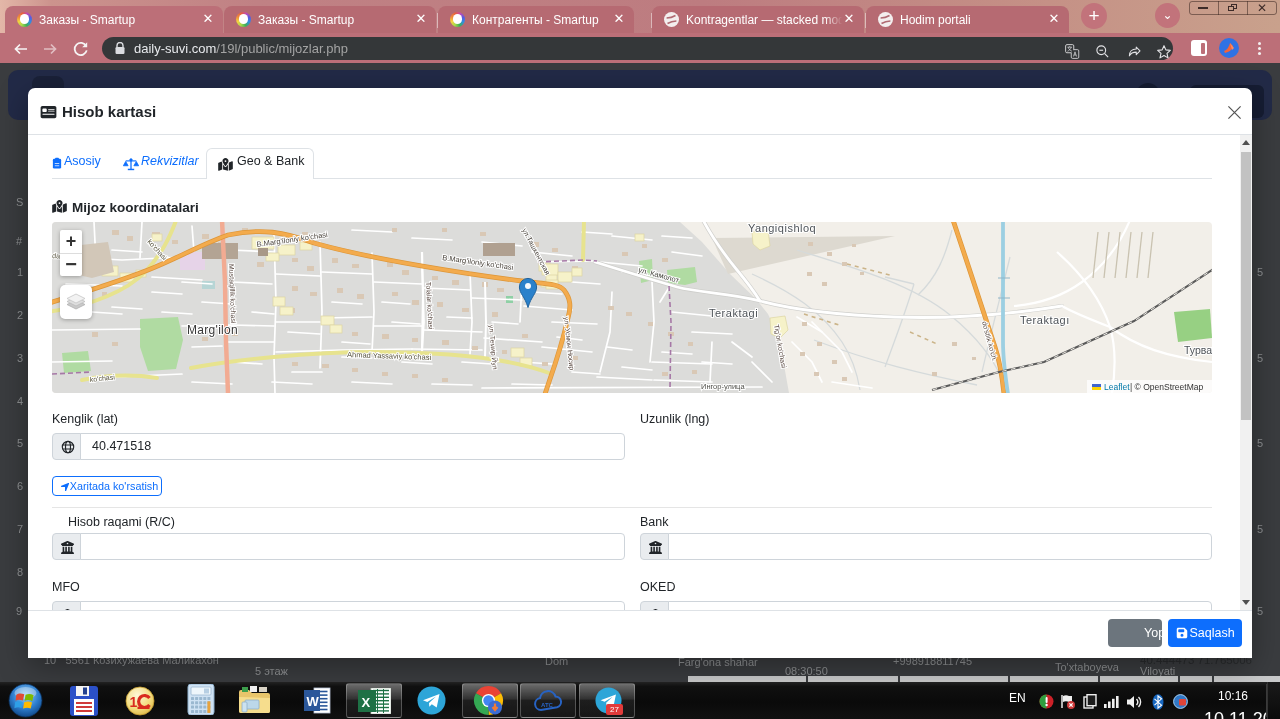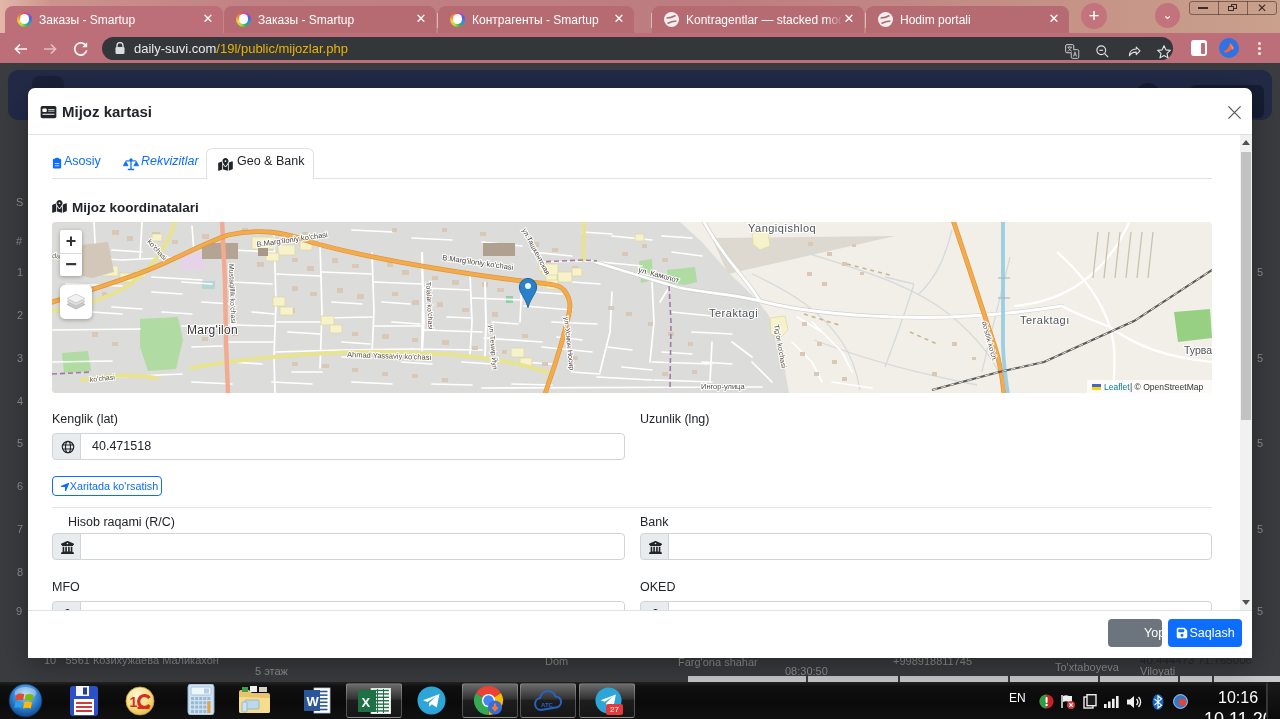--- a/index.html
+++ b/index.html
@@ -104,21 +104,21 @@
     </svg>
   <svg width="17" height="17" viewBox="0 0 17 17" style="position:absolute;left:72px;top:7px;">
       <path d="M14.2 6.2 A6.1 6.1 0 1 0 14.7 10.4" fill="none" stroke="#f6f4f4" stroke-width="1.8"></path>
       <path d="M15.2 2.2 L15.2 7.2 L10.2 7.2 Z" fill="#f6f4f4"></path>
     </svg>
   <div id="omnibox">
     <svg width="10" height="13" style="position:absolute;left:13px;top:5px;" viewBox="0 0 10 13">
         <path d="M2 5V3.5A3 3 0 0 1 8 3.5V5" fill="none" stroke="#dadce0" stroke-width="1.4"></path>
         <rect x="0.5" y="5" width="9" height="7" rx="1.2" fill="#dadce0"></rect>
       </svg>
-    <div style="position:absolute;left:32px;top:4px;font-size:13px;color:#e8eaed;">daily-suvi.com<span style="color:#eab308;">/19l/public/mijozlar.php</span></div>
+    <div style="position:absolute;left:32px;top:4px;font-size:13px;color:#e8eaed;">daily-suvi.com<span style="color:#a3a3a3;">/19l/public/mijozlar.php</span></div>
   </div>
   <svg width="15" height="15" viewBox="0 0 24 24" style="position:absolute;left:1065px;top:11px;">
       <g fill="none" stroke="#e3e3e6" stroke-width="1.4">
         <rect x="1" y="1" width="13" height="13" rx="2"></rect>
         <path d="M4 5 L11 5 M7.5 3.5 L7.5 5 M10 5 C9 8.5 6.5 10.5 4 11.5 M5 5 C6 8.5 8.5 10.5 11 11.5" stroke-width="1.1"></path>
         <path d="M14 9 L20 9 a2 2 0 0 1 2 2 L22 21 a2 2 0 0 1 -2 2 L12 23 a2 2 0 0 1 -2 -2 L10 14" fill="#343739" stroke-width="1.3"></path>
         <path d="M16 12.5 L13.5 20 M16 12.5 L18.5 20 M14.5 17.5 L17.5 17.5" stroke-width="1.1"></path>
       </g>
     </svg>
   <svg width="15" height="15" viewBox="0 0 24 24" style="position:absolute;left:1095px;top:11px;">
@@ -179,21 +179,21 @@
 <div style="position:absolute;left:898px;top:613px;width:2px;height:6px;background:#3a3c3f;"></div>
 <div style="position:absolute;left:1008px;top:613px;width:2px;height:6px;background:#3a3c3f;"></div>
 <div style="position:absolute;left:1098px;top:613px;width:2px;height:6px;background:#3a3c3f;"></div>
 <div style="position:absolute;left:1178px;top:613px;width:2px;height:6px;background:#3a3c3f;"></div>
 <div style="position:absolute;left:1212px;top:613px;width:2px;height:6px;background:#3a3c3f;"></div>
 <div id="modal">
 <div style="position:absolute;left:0;top:0;width:100%;height:47px;border-bottom:1px solid #dee2e6;"></div>
 <svg width="17" height="14" viewBox="0 0 576 512" style="position:absolute;left:12px;top:17px;">
         <path fill="#212529" d="M0 96C0 60.7 28.7 32 64 32H512c35.3 0 64 28.7 64 64V416c0 35.3-28.7 64-64 64H64c-35.3 0-64-28.7-64-64V96zM64 160v64c0 17.7 14.3 32 32 32h96c17.7 0 32-14.3 32-32V160c0-17.7-14.3-32-32-32H96c-17.7 0-32 14.3-32 32zm224-16c-8.8 0-16 7.2-16 16s7.2 16 16 16H496c8.8 0 16-7.2 16-16s-7.2-16-16-16H288zm0 64c-8.8 0-16 7.2-16 16s7.2 16 16 16H496c8.8 0 16-7.2 16-16s-7.2-16-16-16H288zM64 336c0 8.8 7.2 16 16 16H496c8.8 0 16-7.2 16-16s-7.2-16-16-16H80c-8.8 0-16 7.2-16 16z"></path>
       </svg>
-<div id="mtitle">Mijoz kartasi</div>
+<div id="mtitle">Hisob kartasi</div>
 <svg width="15" height="15" viewBox="0 0 16 16" style="position:absolute;right:10px;top:17px;">
         <path stroke="#555" stroke-width="1.3" d="M1.5 1.5 L14.5 14.5 M14.5 1.5 L1.5 14.5"></path>
       </svg>
 <div id="tabactive"></div>
       <div id="tabline"></div>
 <svg width="12" height="13" viewBox="0 0 16 16" style="position:absolute;left:23px;top:69px;z-index:3;">
         <rect x="2.5" y="1.8" width="11" height="13" rx="1.8" fill="#0d6efd"></rect>
         <rect x="5.5" y="0.4" width="5" height="3.2" rx="1" fill="#0d6efd"></rect>
         <path d="M5 8 L11 8 M5 11 L11 11" stroke="#cfe2ff" stroke-width="1.2"></path>
       </svg>
@@ -781,17 +781,17 @@
 </svg>
 <svg width="12" height="16" viewBox="0 0 12 16" style="position:absolute;left:1152px;top:12px;">
 <ellipse cx="6" cy="8" rx="5.5" ry="7.8" fill="#1767c0"></ellipse>
 <path d="M2.5 4.8 L9.5 11.2 L6 14 L6 2 L9.5 4.8 L2.5 11.2" stroke="#fff" stroke-width="1.1" fill="none"></path>
 </svg>
 <svg width="15" height="15" viewBox="0 0 15 15" style="position:absolute;left:1173px;top:12px;">
 <circle cx="7.5" cy="7.5" r="7" fill="#3178c6"></circle>
       <circle cx="7.5" cy="7.5" r="6.9" fill="none" stroke="#a8cef0" stroke-width="1"></circle>
 <rect x="6" y="5" width="7" height="6.5" rx="1" fill="#e04438"></rect>
 </svg>
-<div class="tray" style="left:1218px;top:7px;font-size:16px;text-align:right;">10:16</div>
+<div class="tray" style="left:1218px;top:7px;font-size:12px;text-align:right;">10:16</div>
 <div class="tray" style="left:1204px;top:27px;font-size:18px;">10.11.2025</div>
 <div style="position:absolute;left:1266px;top:2px;width:1px;height:33px;background:#3a3a3a;"></div>
 <div style="position:absolute;left:1267px;top:0px;width:13px;height:37px;background:linear-gradient(180deg,#1a1a1a,#0a0a0a);border-left:1px solid #333;"></div>
   </div>
 
 </body></html>

